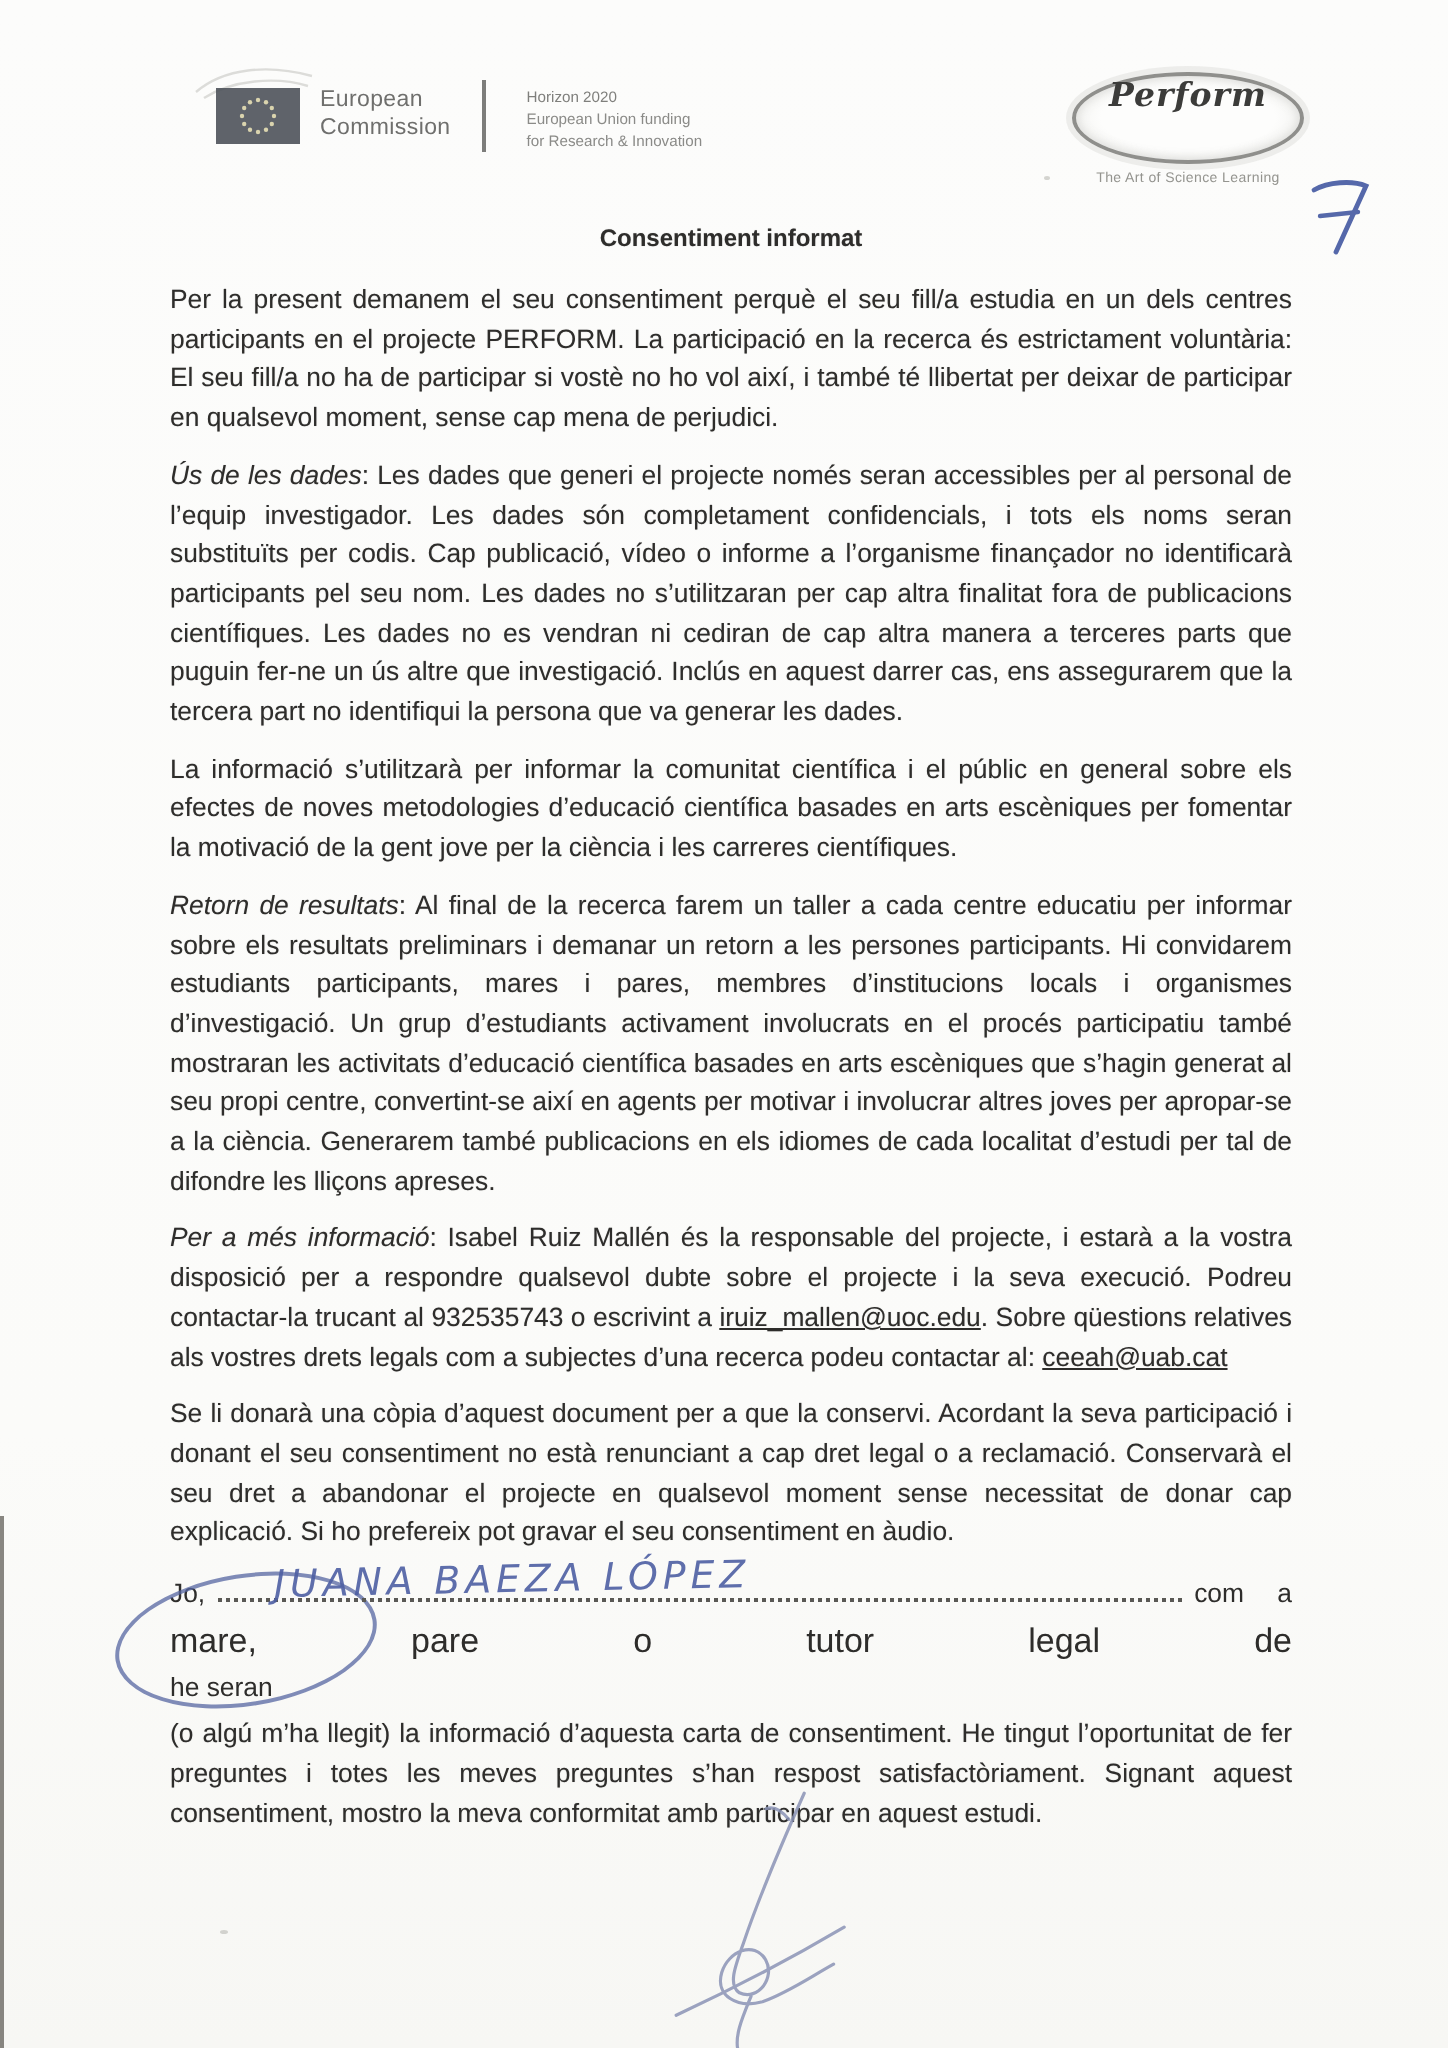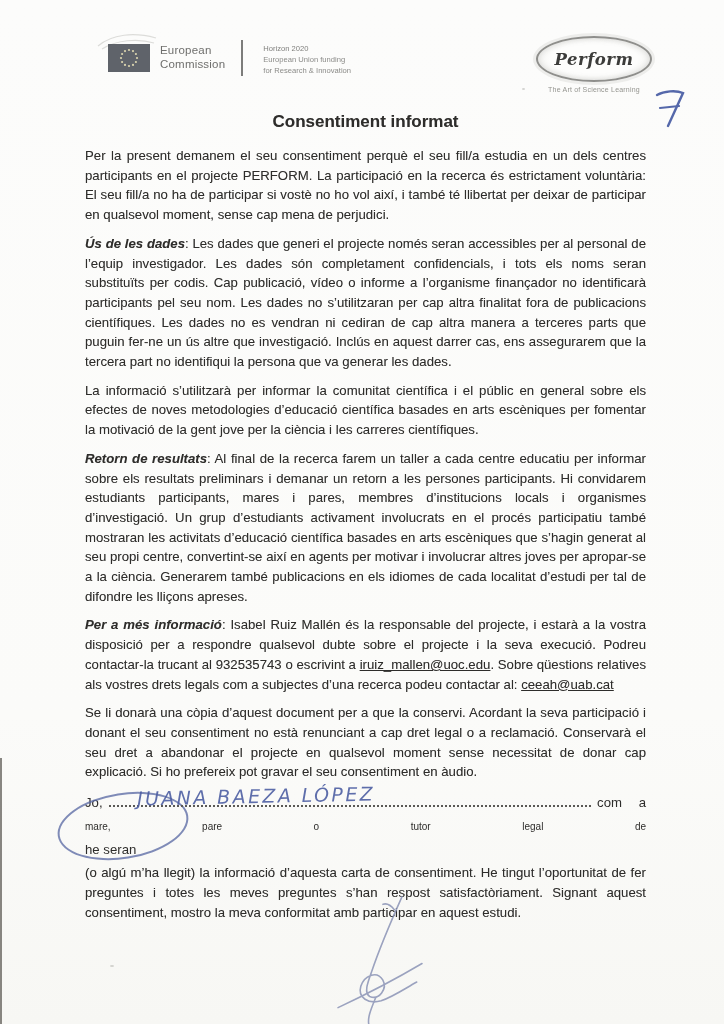--- a/index.html
+++ b/index.html
@@ -15,41 +15,41 @@
   .ec-block { display:flex; align-items:center; gap:10px; position:relative; }
   .ec-flag { display:block; opacity:.88; }
   .sketch { position:absolute; opacity:.55; }
   .ec-name { font-size:11.5px; line-height:1.18; color:#6f6f6d; letter-spacing:.2px; }
   .hz-divider { width:2px; height:36px; background:#5d5d5b; margin:0 10px 0 6px; opacity:.8; }
   .hz-block { font-size:7.6px; line-height:1.45; color:#8b8b88; padding-top:3px; }
   .hz-block .hz1 { color:#7f7f7c; }
   .perform-block { text-align:center; width:128px; margin-top:-4px; }
   .perform-oval {
     width:116px; height:46px; margin:0 auto; border:2px solid #8f8f8c; border-radius:50%;
-    display:flex; align-items:center; justify-content:center;
+    display:flex; justify-content:center;
     box-shadow:0 0 0 3px rgba(150,150,145,.14), inset 0 0 6px rgba(120,120,115,.25);
     background:radial-gradient(ellipse at center, #fdfdfc 55%, #e8e8e4 100%);
   }
   .perform-word { font-family:"DejaVu Serif", serif; font-weight:bold; font-style:italic; font-size:16.5px; color:#3c3c3a; letter-spacing:.5px; }
   .perform-tag { font-size:7px; color:#94948f; margin-top:4px; letter-spacing:.2px; }
   
   .pagenum-7 { position:absolute; left:652px; top:86px; }
   
   .content { position:absolute; top:101px; left:85px; width:561px; }
   .content p { margin:0 0 9px; text-align:justify; font-size:13.2px; line-height:19.7px; text-shadow:0 0 .5px rgba(40,40,40,.28); }
-  .doc-title { text-align:center; font-weight:bold; font-size:17px; margin:11px 0 14px; text-shadow:0 0 .5px rgba(40,40,40,.3); }
-  .lead { font-style:italic;font-weight:bold; }
+  .doc-title { text-align:center; font-weight:bold; font-size:12px; margin:11px 0 14px; text-shadow:0 0 .5px rgba(40,40,40,.3); }
+  .lead { font-style:italic; }
   .doclink { text-decoration:underline; color:#2e2d2b; }
   
   .sign-block { position:relative; margin-top:3px; }
   .sign-line { display:flex; align-items:baseline; font-size:13.2px; line-height:22px; height:24px; }
   .dots { flex:1; position:relative; border-bottom:2px dotted #5a5955; height:16px; margin:0 6px; }
   .tail-label { white-space:nowrap; }
   .wide { word-spacing:13px; }
-  .roles-line { display:flex; justify-content:space-between; font-size:10px; line-height:20px; height:24px; align-items:center; }
+  .roles-line { display:flex; justify-content:space-between; font-size:17px; line-height:20px; height:24px; align-items:center; }
   .handwriting {
     position:absolute; font-family:"DejaVu Sans", sans-serif; font-style:italic;
     color:#4e5fa3; letter-spacing:2.4px; font-size:19px; white-space:nowrap; opacity:.9;
   }
   .hw-guardian { left:28px; bottom:-2px; transform:rotate(-1.2deg); }
   .hw-child { left:40px; bottom:-4px; transform:rotate(-.8deg); }
   .circle-mark {
     position:absolute; left:-28px; top:2px; width:132px; height:66px;
     border:2.3px solid rgba(85,102,162,.75); border-radius:50%;
     transform:rotate(-9deg); pointer-events:none;

